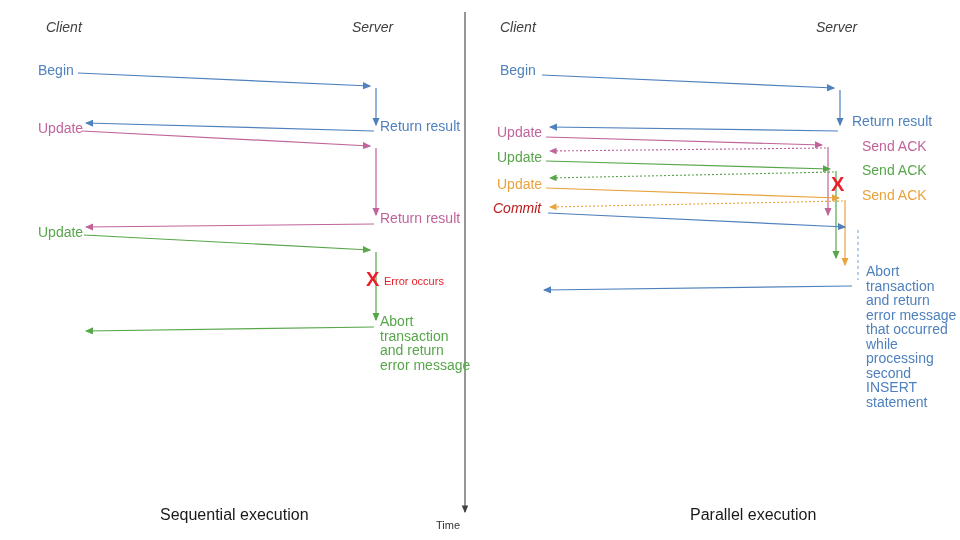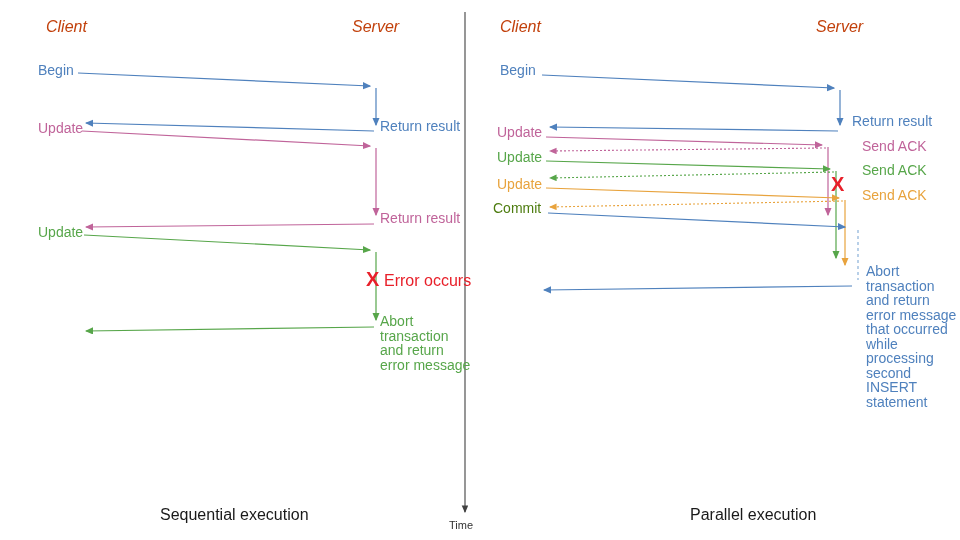--- a/index.html
+++ b/index.html
@@ -1,24 +1,24 @@
 <!DOCTYPE html>
 <html><head>
 <meta charset="utf-8">
 <style>
   html,body{margin:0;padding:0;background:#ffffff;}
   body{width:960px;height:540px;overflow:hidden;
        font-family:"Liberation Sans","DejaVu Sans",sans-serif;}
   #stage{position:relative;width:960px;height:540px;background:#fff;}
   svg.layer{position:absolute;left:0;top:0;width:960px;height:540px;}
   .lbl{position:absolute;font-size:14px;line-height:14.5px;white-space:pre;}
-  .hdr{font-style:italic;color:#c2410c;font-size:16px;}
+  .hdr{font-style:italic;color:#404040;font-size:14px;}
   .cap{color:#1a1a1a;font-size:16px;}
   .timelbl{color:#333;font-size:11px;}
-  .errlbl{color:#e8202a;font-size:16px;font-weight:400;}
+  .errlbl{color:#e8202a;font-size:11px;font-weight:400;}
   .xmark{position:absolute;color:#e8202a;font-size:20px;font-weight:bold;
          font-family:"Liberation Sans",sans-serif;line-height:20px;}
 </style>
 </head>
 <body>
 
 <div id="stage">
 
   <svg class="layer" viewBox="0 0 960 540" xmlns="http://www.w3.org/2000/svg">
     <defs>
@@ -114,38 +114,38 @@
   <div class="lbl" style="left:380px;top:314px;color:#57a64a;width:90px;">Abort
 transaction
 and return
 error message</div>
 
   <div class="xmark" style="left:366px;top:269px;">X</div>
   <div class="lbl errlbl" style="left:384px;top:274px;">Error occurs</div>
 
   <div class="lbl cap" style="left:160px;top:508px;">Sequential execution</div>
 
-  <div class="lbl timelbl" style="left:449px;top:518px;">Time</div>
+  <div class="lbl timelbl" style="left:436px;top:518px;">Time</div>
 
   <div class="lbl hdr" style="left:500px;top:20px;">Client</div>
   <div class="lbl hdr" style="left:816px;top:20px;">Server</div>
 
   <div class="lbl" style="left:500px;top:63px;color:#4f81bd;">Begin</div>
   <div class="lbl" style="left:852px;top:114px;color:#4f81bd;">Return result</div>
 
   <div class="lbl" style="left:497px;top:125px;color:#c0649a;">Update</div>
   <div class="lbl" style="left:862px;top:139px;color:#c0649a;">Send ACK</div>
 
   <div class="lbl" style="left:497px;top:150px;color:#57a64a;">Update</div>
   <div class="lbl" style="left:862px;top:163px;color:#57a64a;">Send ACK</div>
 
   <div class="lbl" style="left:497px;top:177px;color:#e8a33d;">Update</div>
   <div class="lbl" style="left:862px;top:188px;color:#e8a33d;">Send ACK</div>
 
-  <div class="lbl" style="left:493px;top:201px;color:#4d7c0f;">Commit</div>
+  <div class="lbl" style="left:493px;top:201px;color:#b91c1c;font-style:italic;">Commit</div>
 
   <div class="xmark" style="left:831px;top:174px;">X</div>
 
   <div class="lbl" style="left:866px;top:264px;color:#4f81bd;width:92px;">Abort
 transaction
 and return
 error message
 that occurred
 while
 processing

